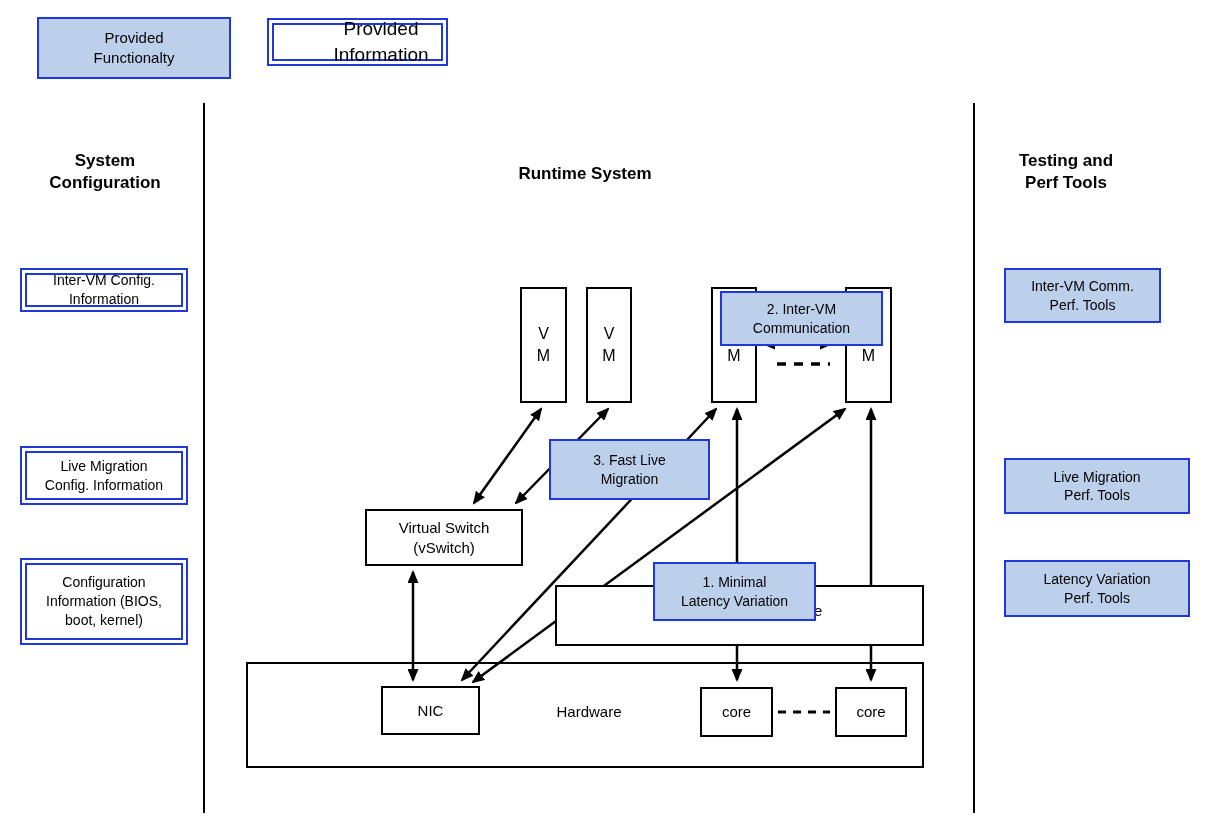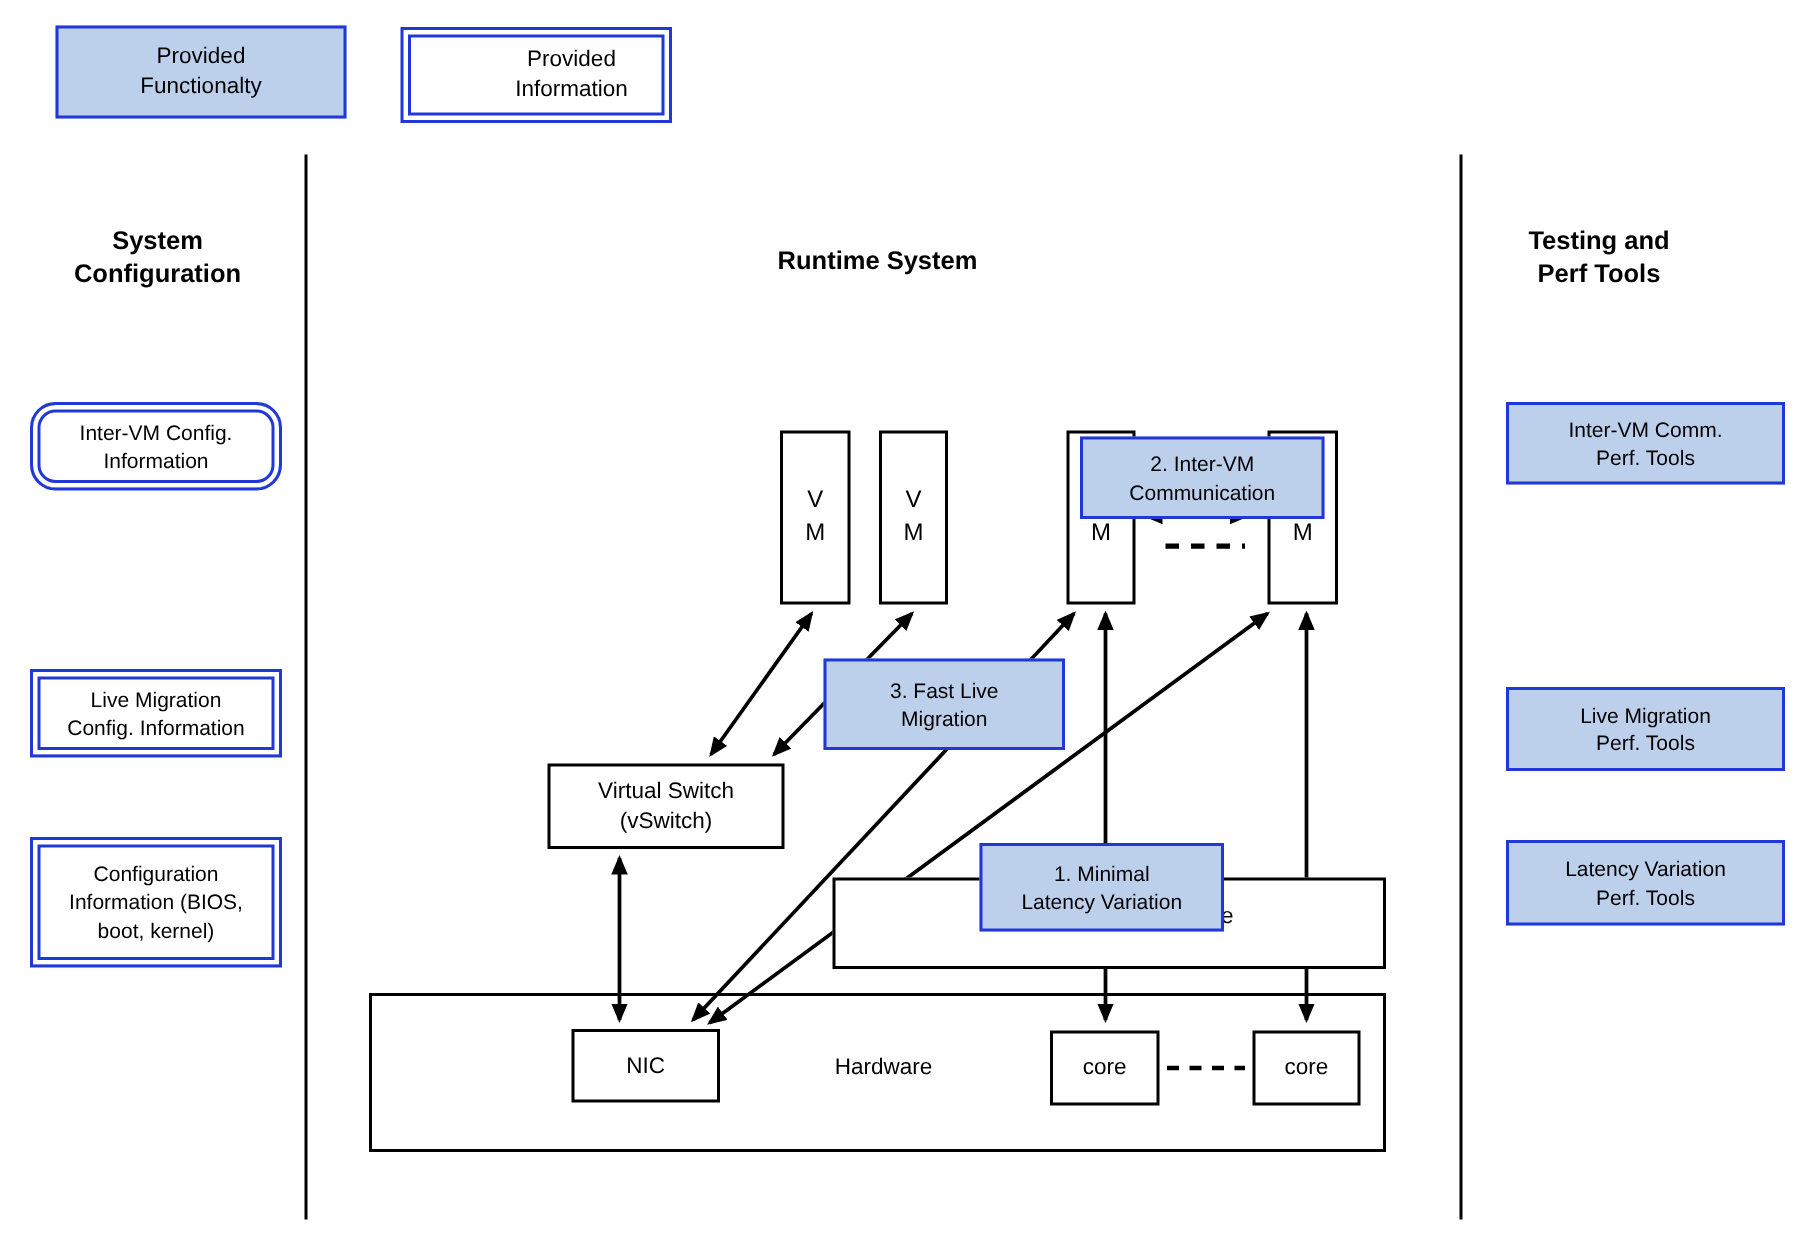--- a/index.html
+++ b/index.html
@@ -38,40 +38,40 @@
   .vm{font-size:16px;line-height:1.35;}
   .small-lbl{font-size:15px;line-height:1.3;}
 </style>
 </head>
 <body>
 
 <div class="canvas">
 
   <div class="abs ctr hl pre z3" style="left:37px;top:17px;width:194px;height:62px;font-size:15px;">Provided
 Functionalty</div>
-  <div class="abs ctr dbl z3" style="left:267px;top:18px;width:181px;height:64px;font-size:15px;padding-left:47px;">Provided Information</div>
+  <div class="abs ctr dbl z3" style="left:267px;top:18px;width:181px;height:48px;font-size:19px;padding-left:47px;">Provided Information</div>
 
   <div class="abs divider z0" style="left:203px;top:103px;height:710px;"></div>
   <div class="abs divider z0" style="left:973px;top:103px;height:710px;"></div>
 
   <div class="abs ctr hdr pre z3" style="left:32px;top:150px;width:146px;text-align:center;">System
 Configuration</div>
   <div class="abs ctr hdr z3" style="left:445px;top:163px;width:280px;">Runtime System</div>
   <div class="abs ctr hdr pre z3" style="left:1008px;top:150px;width:116px;">Testing and
 Perf Tools</div>
 
-  <div class="abs ctr dbl pre z3" style="left:20px;top:268px;width:168px;height:59px;border-radius:17px;">Inter-VM Config.
+  <div class="abs ctr dbl pre z3" style="left:20px;top:268px;width:168px;height:44px;">Inter-VM Config.
 Information</div>
   <div class="abs ctr dbl pre z3" style="left:20px;top:446px;width:168px;height:59px;">Live Migration
 Config. Information</div>
   <div class="abs ctr dbl pre z3" style="left:20px;top:558px;width:168px;height:87px;">Configuration
 Information (BIOS,
 boot, kernel)</div>
 
-  <div class="abs ctr hl pre z3" style="left:1004px;top:268px;width:186px;height:55px;">Inter-VM Comm.
+  <div class="abs ctr hl pre z3" style="left:1004px;top:268px;width:157px;height:55px;">Inter-VM Comm.
 Perf. Tools</div>
   <div class="abs ctr hl pre z3" style="left:1004px;top:458px;width:186px;height:56px;">Live Migration
 Perf. Tools</div>
   <div class="abs ctr hl pre z3" style="left:1004px;top:560px;width:186px;height:57px;">Latency Variation
 Perf. Tools</div>
 
 
   <div class="abs box z0" style="left:246px;top:662px;width:678px;height:106px;"></div>
 
   <svg class="arrows" width="1206" height="829" viewBox="0 0 1206 829">

